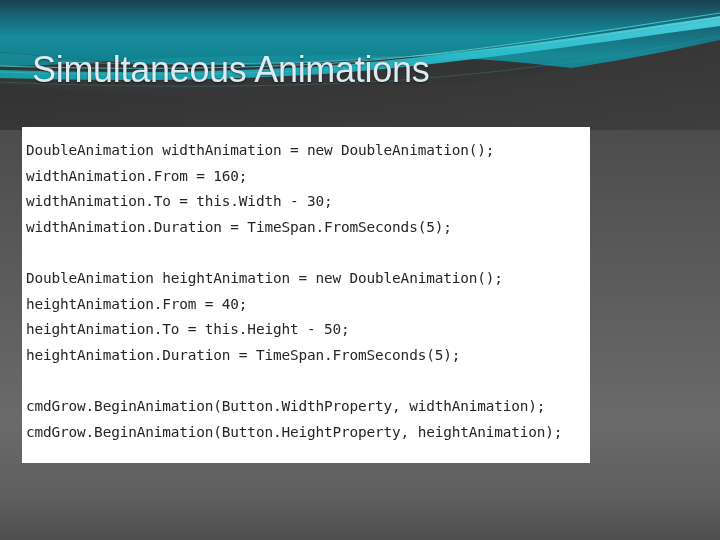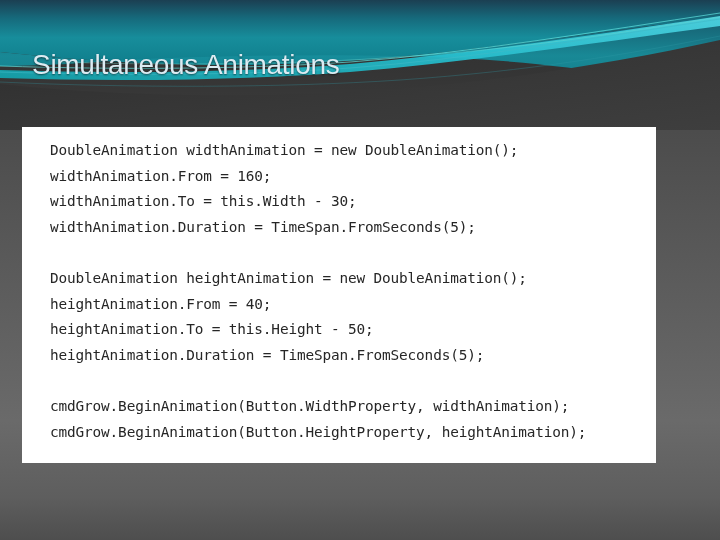--- a/index.html
+++ b/index.html
@@ -41,39 +41,39 @@
     left: 0; top: 0;
     width: 720px;
     height: 130px;
   }
 
   
   .title {
     position: absolute;
     left: 32px;
     top: 50px;
-    font-size: 28px;
+    font-size: 36px;
     font-weight: 400;
     letter-spacing: -0.3px;
     color: #dcebf2;
     white-space: nowrap;
     line-height: 1.1;
     text-shadow: 0 1px 2px rgba(0,0,0,0.55);
   }
 
   
   .code-panel {
     position: absolute;
     left: 22px;
     top: 127px;
-    width: 634px;
+    width: 568px;
     height: 336px;
     background: #ffffff;
     box-sizing: border-box;
-    padding: 11px 0 0 28px;
+    padding: 11px 0 0 4px;
     overflow: hidden;
   }
   .code-block {
     margin: 0;
     font-family: "DejaVu Sans Mono", "Liberation Mono", monospace;
     font-size: 14.4px;
     line-height: 25.6px;
     color: #262626;
     white-space: pre;
     letter-spacing: -0.15px;

